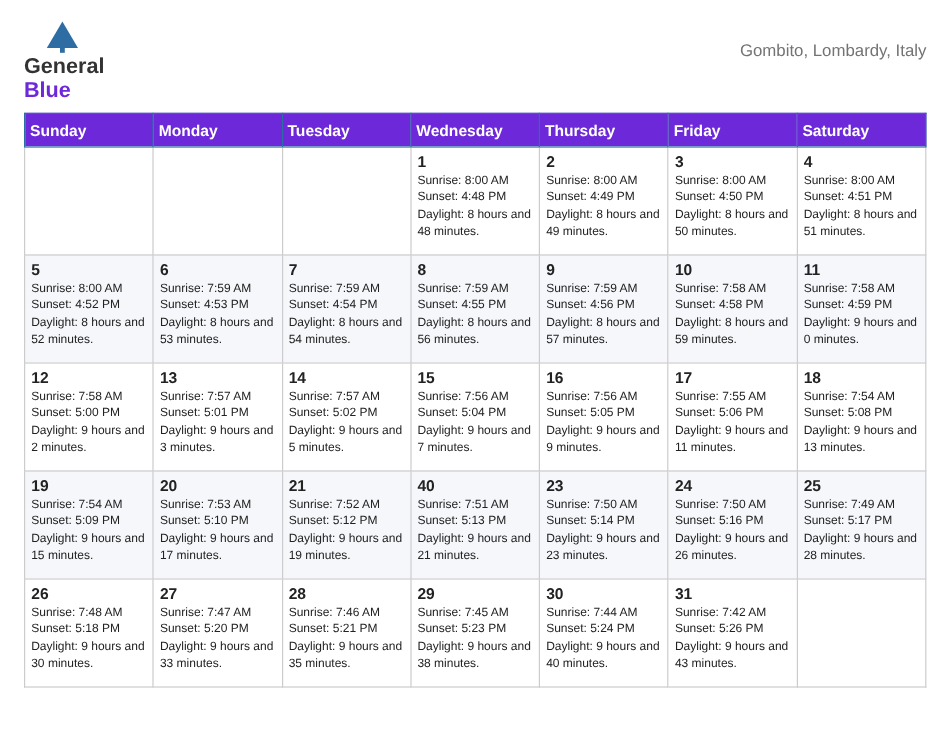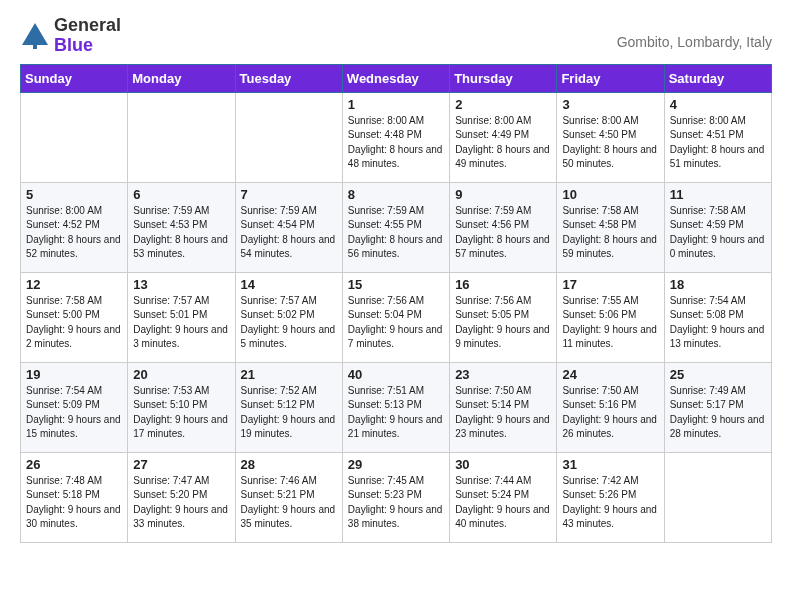--- a/index.html
+++ b/index.html
@@ -17,20 +17,21 @@
     }
     .header {
       display: flex;
       align-items: flex-start;
       justify-content: space-between;
       margin-bottom: 8px;
     }
     .logo {
       display: flex;
       align-items: center;
+      flex-direction: column;
     }
     .logo-text {
       display: flex;
       flex-direction: column;
       line-height: 1.1;
     }
     .logo-general {
       font-size: 18px;
       font-weight: bold;
       color: #333;

